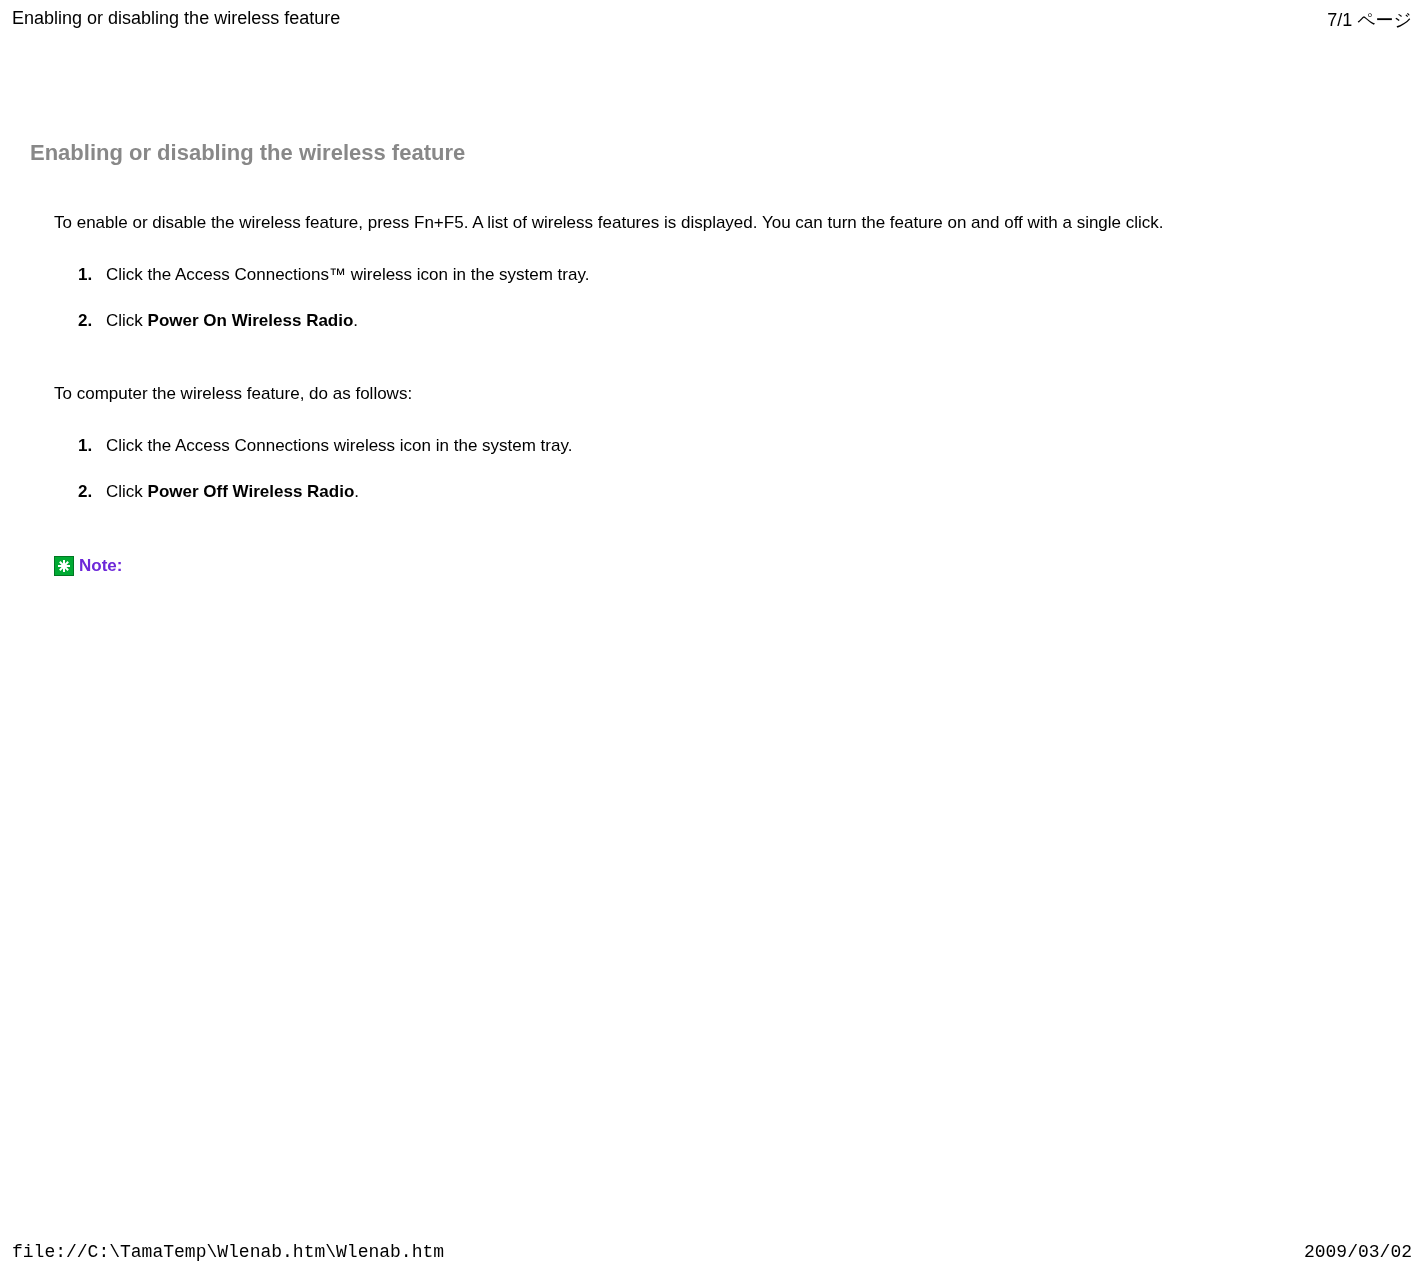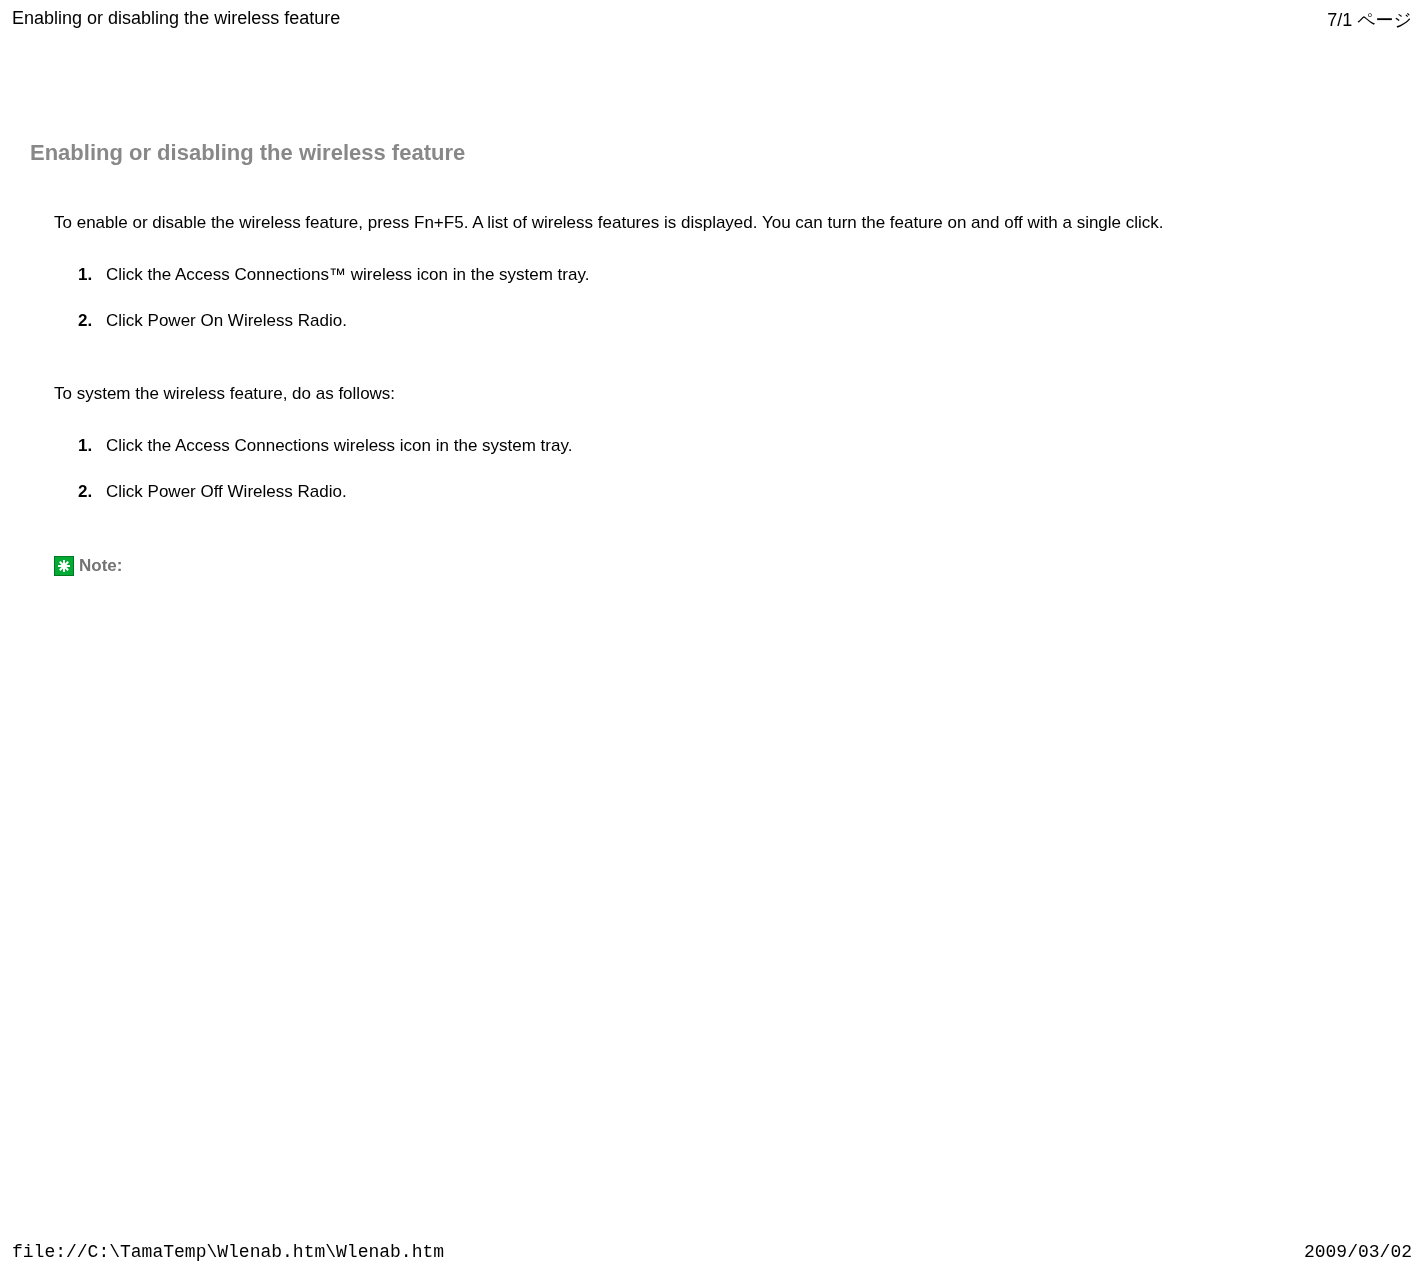--- a/index.html
+++ b/index.html
@@ -50,27 +50,27 @@
       margin-bottom: 22px;
     }
     .list-num {
       font-weight: bold;
       min-width: 28px;
     }
     .list-text {
       flex: 1;
     }
     .bold {
-      font-weight: normal;
+      font-weight: bold;
       text-align: right;
     }
     .note-row {
       display: flex;
       align-items: center;
-      color: #737373;
+      color: #6d28d9;
       font-size: 17px;
       margin-top: 10px;
     }
     .note-icon {
       width: 20px;
       height: 20px;
       background: #00aa33;
       border: 1px solid #007722;
       display: inline-flex;
       align-items: center;
@@ -116,21 +116,21 @@
       <div class="list-item">
         <span class="list-num">1.</span>
         <span class="list-text">Click the Access Connections™ wireless icon in the system tray.</span>
       </div>
       <div class="list-item">
         <span class="list-num">2.</span>
         <span class="list-text"><span>Click </span><span class="bold">Power On Wireless Radio</span><span>.</span></span>
       </div>
     </div>
 
-    <p class="para">To system the wireless feature, do as follows:</p>
+    <p class="para">To computer the wireless feature, do as follows:</p>
 
     <div class="list">
       <div class="list-item">
         <span class="list-num">1.</span>
         <span class="list-text">Click the Access Connections wireless icon in the system tray.</span>
       </div>
       <div class="list-item">
         <span class="list-num">2.</span>
         <span class="list-text"><span>Click </span><span class="bold">Power Off Wireless Radio</span><span>.</span></span>
       </div>

